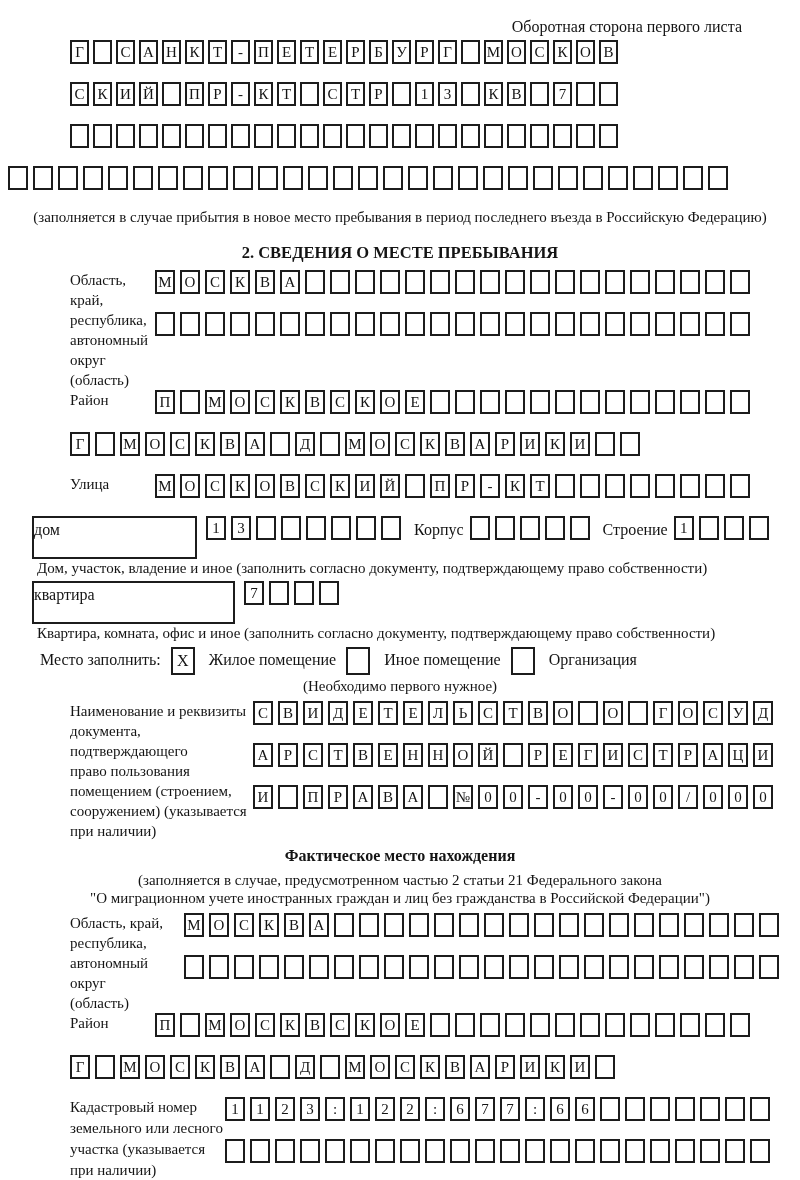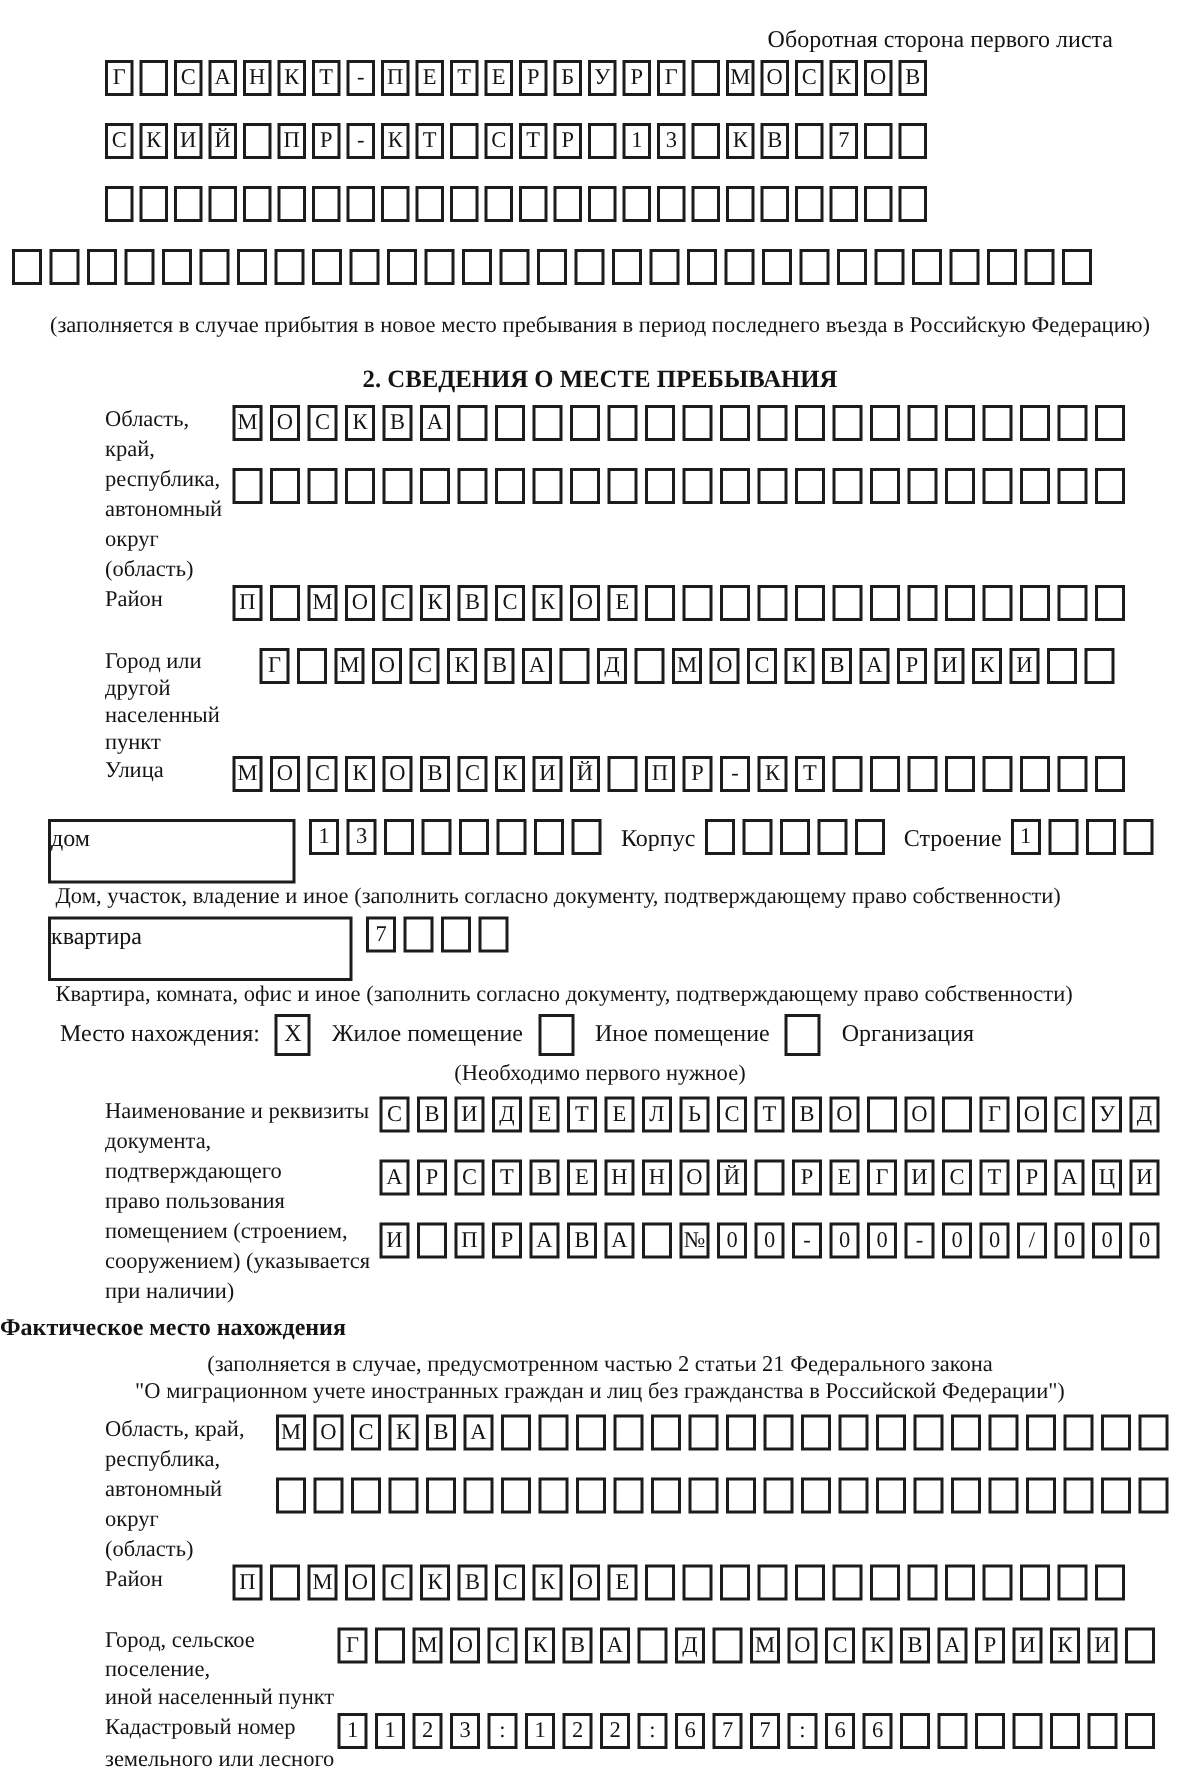--- a/index.html
+++ b/index.html
@@ -39,21 +39,21 @@
     font-size:16px; line-height:23px; vertical-align:top; margin-right:9px;
   }
   .wbox.dom { width:165px; }
   .wbox.kv  { width:203px; }
 
   .inline-lbl { font-size:16px; line-height:27px; vertical-align:top; display:inline-block; margin:0 6px 0 8px; }
 
   .note { font-size:15px; line-height:18px; }
   .center { text-align:center; }
   .sec-title { text-align:center; font-weight:bold; font-size:16.5px; margin:3px 0 7px 0; }
-  .sub-title { font-weight:bold; font-size:16px; margin:6px 0 6px 0; }
+  .sub-title { text-align:center; font-weight:bold; font-size:16px; margin:6px 0 6px 0; }
 
   .cbrow { font-size:16px; line-height:29px; height:32px; margin-top:3px; }
   .cb {
     display:inline-block; box-sizing:border-box; width:24px; height:28px;
     border:2px solid #1c1c1c; text-align:center; font-size:16px; line-height:24px;
     vertical-align:middle; margin:0 14px 0 10px;
   }
   .mt4 { margin-top:4px; } .mt6 { margin-top:6px; } .mb2 { margin-bottom:17px; }
 
   .stamp-box {
@@ -85,41 +85,40 @@
     <div class="boxrow"><span class="cell"></span><span class="cell"></span><span class="cell"></span><span class="cell"></span><span class="cell"></span><span class="cell"></span><span class="cell"></span><span class="cell"></span><span class="cell"></span><span class="cell"></span><span class="cell"></span><span class="cell"></span><span class="cell"></span><span class="cell"></span><span class="cell"></span><span class="cell"></span><span class="cell"></span><span class="cell"></span><span class="cell"></span><span class="cell"></span><span class="cell"></span><span class="cell"></span><span class="cell"></span><span class="cell"></span></div>
   </div>
 </div>
 
 <div class="flexrow pad70">
   <div class="lblcol lbl-85">Район</div>
   <div class="boxrow"><span class="cell">П</span><span class="cell"></span><span class="cell">М</span><span class="cell">О</span><span class="cell">С</span><span class="cell">К</span><span class="cell">В</span><span class="cell">С</span><span class="cell">К</span><span class="cell">О</span><span class="cell">Е</span><span class="cell"></span><span class="cell"></span><span class="cell"></span><span class="cell"></span><span class="cell"></span><span class="cell"></span><span class="cell"></span><span class="cell"></span><span class="cell"></span><span class="cell"></span><span class="cell"></span><span class="cell"></span><span class="cell"></span></div>
 </div>
 
 <div class="flexrow pad70">
-  <div class="lblcol lbl-103">Город или другой<br>населенный пункт</div>
   <div class="boxrow"><span class="cell">Г</span><span class="cell"></span><span class="cell">М</span><span class="cell">О</span><span class="cell">С</span><span class="cell">К</span><span class="cell">В</span><span class="cell">А</span><span class="cell"></span><span class="cell">Д</span><span class="cell"></span><span class="cell">М</span><span class="cell">О</span><span class="cell">С</span><span class="cell">К</span><span class="cell">В</span><span class="cell">А</span><span class="cell">Р</span><span class="cell">И</span><span class="cell">К</span><span class="cell">И</span><span class="cell"></span><span class="cell"></span></div>
 </div>
 
 <div class="flexrow pad70">
   <div class="lblcol lbl-85">Улица</div>
   <div class="boxrow"><span class="cell">М</span><span class="cell">О</span><span class="cell">С</span><span class="cell">К</span><span class="cell">О</span><span class="cell">В</span><span class="cell">С</span><span class="cell">К</span><span class="cell">И</span><span class="cell">Й</span><span class="cell"></span><span class="cell">П</span><span class="cell">Р</span><span class="cell">-</span><span class="cell">К</span><span class="cell">Т</span><span class="cell"></span><span class="cell"></span><span class="cell"></span><span class="cell"></span><span class="cell"></span><span class="cell"></span><span class="cell"></span><span class="cell"></span></div>
 </div>
 
 <div class="pad32" style="white-space:nowrap;">
   <span class="wbox dom">дом</span><span class="boxrow" style="display:inline-block;"><span class="cell">1</span><span class="cell">3</span><span class="cell"></span><span class="cell"></span><span class="cell"></span><span class="cell"></span><span class="cell"></span><span class="cell"></span></span><span class="inline-lbl">Корпус</span><span class="boxrow" style="display:inline-block;"><span class="cell"></span><span class="cell"></span><span class="cell"></span><span class="cell"></span><span class="cell"></span></span><span class="inline-lbl">Строение</span><span class="boxrow" style="display:inline-block;"><span class="cell">1</span><span class="cell"></span><span class="cell"></span><span class="cell"></span></span>
 </div>
 <div class="note pad37">Дом, участок, владение и иное (заполнить согласно документу, подтверждающему право собственности)</div>
 
 <div class="pad32 mt4" style="white-space:nowrap;">
   <span class="wbox kv">квартира</span><span class="boxrow" style="display:inline-block;"><span class="cell">7</span><span class="cell"></span><span class="cell"></span><span class="cell"></span></span>
 </div>
 <div class="note pad37">Квартира, комната, офис и иное (заполнить согласно документу, подтверждающему право собственности)</div>
 
 <div class="cbrow pad40">
-  <span>Место нахождения:</span><span class="cb">X</span><span>Жилое помещение</span><span class="cb"></span><span>Иное помещение</span><span class="cb"></span><span>Организация</span>
+  <span>Место заполнить:</span><span class="cb">X</span><span>Жилое помещение</span><span class="cb"></span><span>Иное помещение</span><span class="cb"></span><span>Организация</span>
 </div>
 <div class="note center">(Необходимо первого нужное)</div>
 
 <div class="flexrow pad70 mt6">
   <div class="lblcol lbl-doc">Наименование и реквизиты<br>документа, подтверждающего<br>право пользования<br>помещением (строением,<br>сооружением) (указывается<br>при наличии)</div>
   <div>
     <div class="boxrow"><span class="cell">С</span><span class="cell">В</span><span class="cell">И</span><span class="cell">Д</span><span class="cell">Е</span><span class="cell">Т</span><span class="cell">Е</span><span class="cell">Л</span><span class="cell">Ь</span><span class="cell">С</span><span class="cell">Т</span><span class="cell">В</span><span class="cell">О</span><span class="cell"></span><span class="cell">О</span><span class="cell"></span><span class="cell">Г</span><span class="cell">О</span><span class="cell">С</span><span class="cell">У</span><span class="cell">Д</span></div>
     <div class="boxrow"><span class="cell">А</span><span class="cell">Р</span><span class="cell">С</span><span class="cell">Т</span><span class="cell">В</span><span class="cell">Е</span><span class="cell">Н</span><span class="cell">Н</span><span class="cell">О</span><span class="cell">Й</span><span class="cell"></span><span class="cell">Р</span><span class="cell">Е</span><span class="cell">Г</span><span class="cell">И</span><span class="cell">С</span><span class="cell">Т</span><span class="cell">Р</span><span class="cell">А</span><span class="cell">Ц</span><span class="cell">И</span></div>
     <div class="boxrow"><span class="cell">И</span><span class="cell"></span><span class="cell">П</span><span class="cell">Р</span><span class="cell">А</span><span class="cell">В</span><span class="cell">А</span><span class="cell"></span><span class="cell">№</span><span class="cell">0</span><span class="cell">0</span><span class="cell">-</span><span class="cell">0</span><span class="cell">0</span><span class="cell">-</span><span class="cell">0</span><span class="cell">0</span><span class="cell">/</span><span class="cell">0</span><span class="cell">0</span><span class="cell">0</span></div>
   </div>
@@ -135,21 +134,20 @@
     <div class="boxrow"><span class="cell"></span><span class="cell"></span><span class="cell"></span><span class="cell"></span><span class="cell"></span><span class="cell"></span><span class="cell"></span><span class="cell"></span><span class="cell"></span><span class="cell"></span><span class="cell"></span><span class="cell"></span><span class="cell"></span><span class="cell"></span><span class="cell"></span><span class="cell"></span><span class="cell"></span><span class="cell"></span><span class="cell"></span><span class="cell"></span><span class="cell"></span><span class="cell"></span><span class="cell"></span><span class="cell"></span></div>
   </div>
 </div>
 
 <div class="flexrow pad70">
   <div class="lblcol lbl-85">Район</div>
   <div class="boxrow"><span class="cell">П</span><span class="cell"></span><span class="cell">М</span><span class="cell">О</span><span class="cell">С</span><span class="cell">К</span><span class="cell">В</span><span class="cell">С</span><span class="cell">К</span><span class="cell">О</span><span class="cell">Е</span><span class="cell"></span><span class="cell"></span><span class="cell"></span><span class="cell"></span><span class="cell"></span><span class="cell"></span><span class="cell"></span><span class="cell"></span><span class="cell"></span><span class="cell"></span><span class="cell"></span><span class="cell"></span><span class="cell"></span></div>
 </div>
 
 <div class="flexrow pad70">
-  <div class="lblcol lbl-155">Город, сельское поселение,<br>иной населенный пункт</div>
   <div class="boxrow"><span class="cell">Г</span><span class="cell"></span><span class="cell">М</span><span class="cell">О</span><span class="cell">С</span><span class="cell">К</span><span class="cell">В</span><span class="cell">А</span><span class="cell"></span><span class="cell">Д</span><span class="cell"></span><span class="cell">М</span><span class="cell">О</span><span class="cell">С</span><span class="cell">К</span><span class="cell">В</span><span class="cell">А</span><span class="cell">Р</span><span class="cell">И</span><span class="cell">К</span><span class="cell">И</span><span class="cell"></span></div>
 </div>
 
 <div class="flexrow pad70">
   <div class="lblcol lbl-155" style="line-height:21px;">Кадастровый номер<br>земельного или лесного<br>участка (указывается<br>при наличии)</div>
   <div>
     <div class="boxrow"><span class="cell">1</span><span class="cell">1</span><span class="cell">2</span><span class="cell">3</span><span class="cell">:</span><span class="cell">1</span><span class="cell">2</span><span class="cell">2</span><span class="cell">:</span><span class="cell">6</span><span class="cell">7</span><span class="cell">7</span><span class="cell">:</span><span class="cell">6</span><span class="cell">6</span><span class="cell"></span><span class="cell"></span><span class="cell"></span><span class="cell"></span><span class="cell"></span><span class="cell"></span><span class="cell"></span></div>
     <div class="boxrow"><span class="cell"></span><span class="cell"></span><span class="cell"></span><span class="cell"></span><span class="cell"></span><span class="cell"></span><span class="cell"></span><span class="cell"></span><span class="cell"></span><span class="cell"></span><span class="cell"></span><span class="cell"></span><span class="cell"></span><span class="cell"></span><span class="cell"></span><span class="cell"></span><span class="cell"></span><span class="cell"></span><span class="cell"></span><span class="cell"></span><span class="cell"></span><span class="cell"></span></div>
   </div>
 </div>

